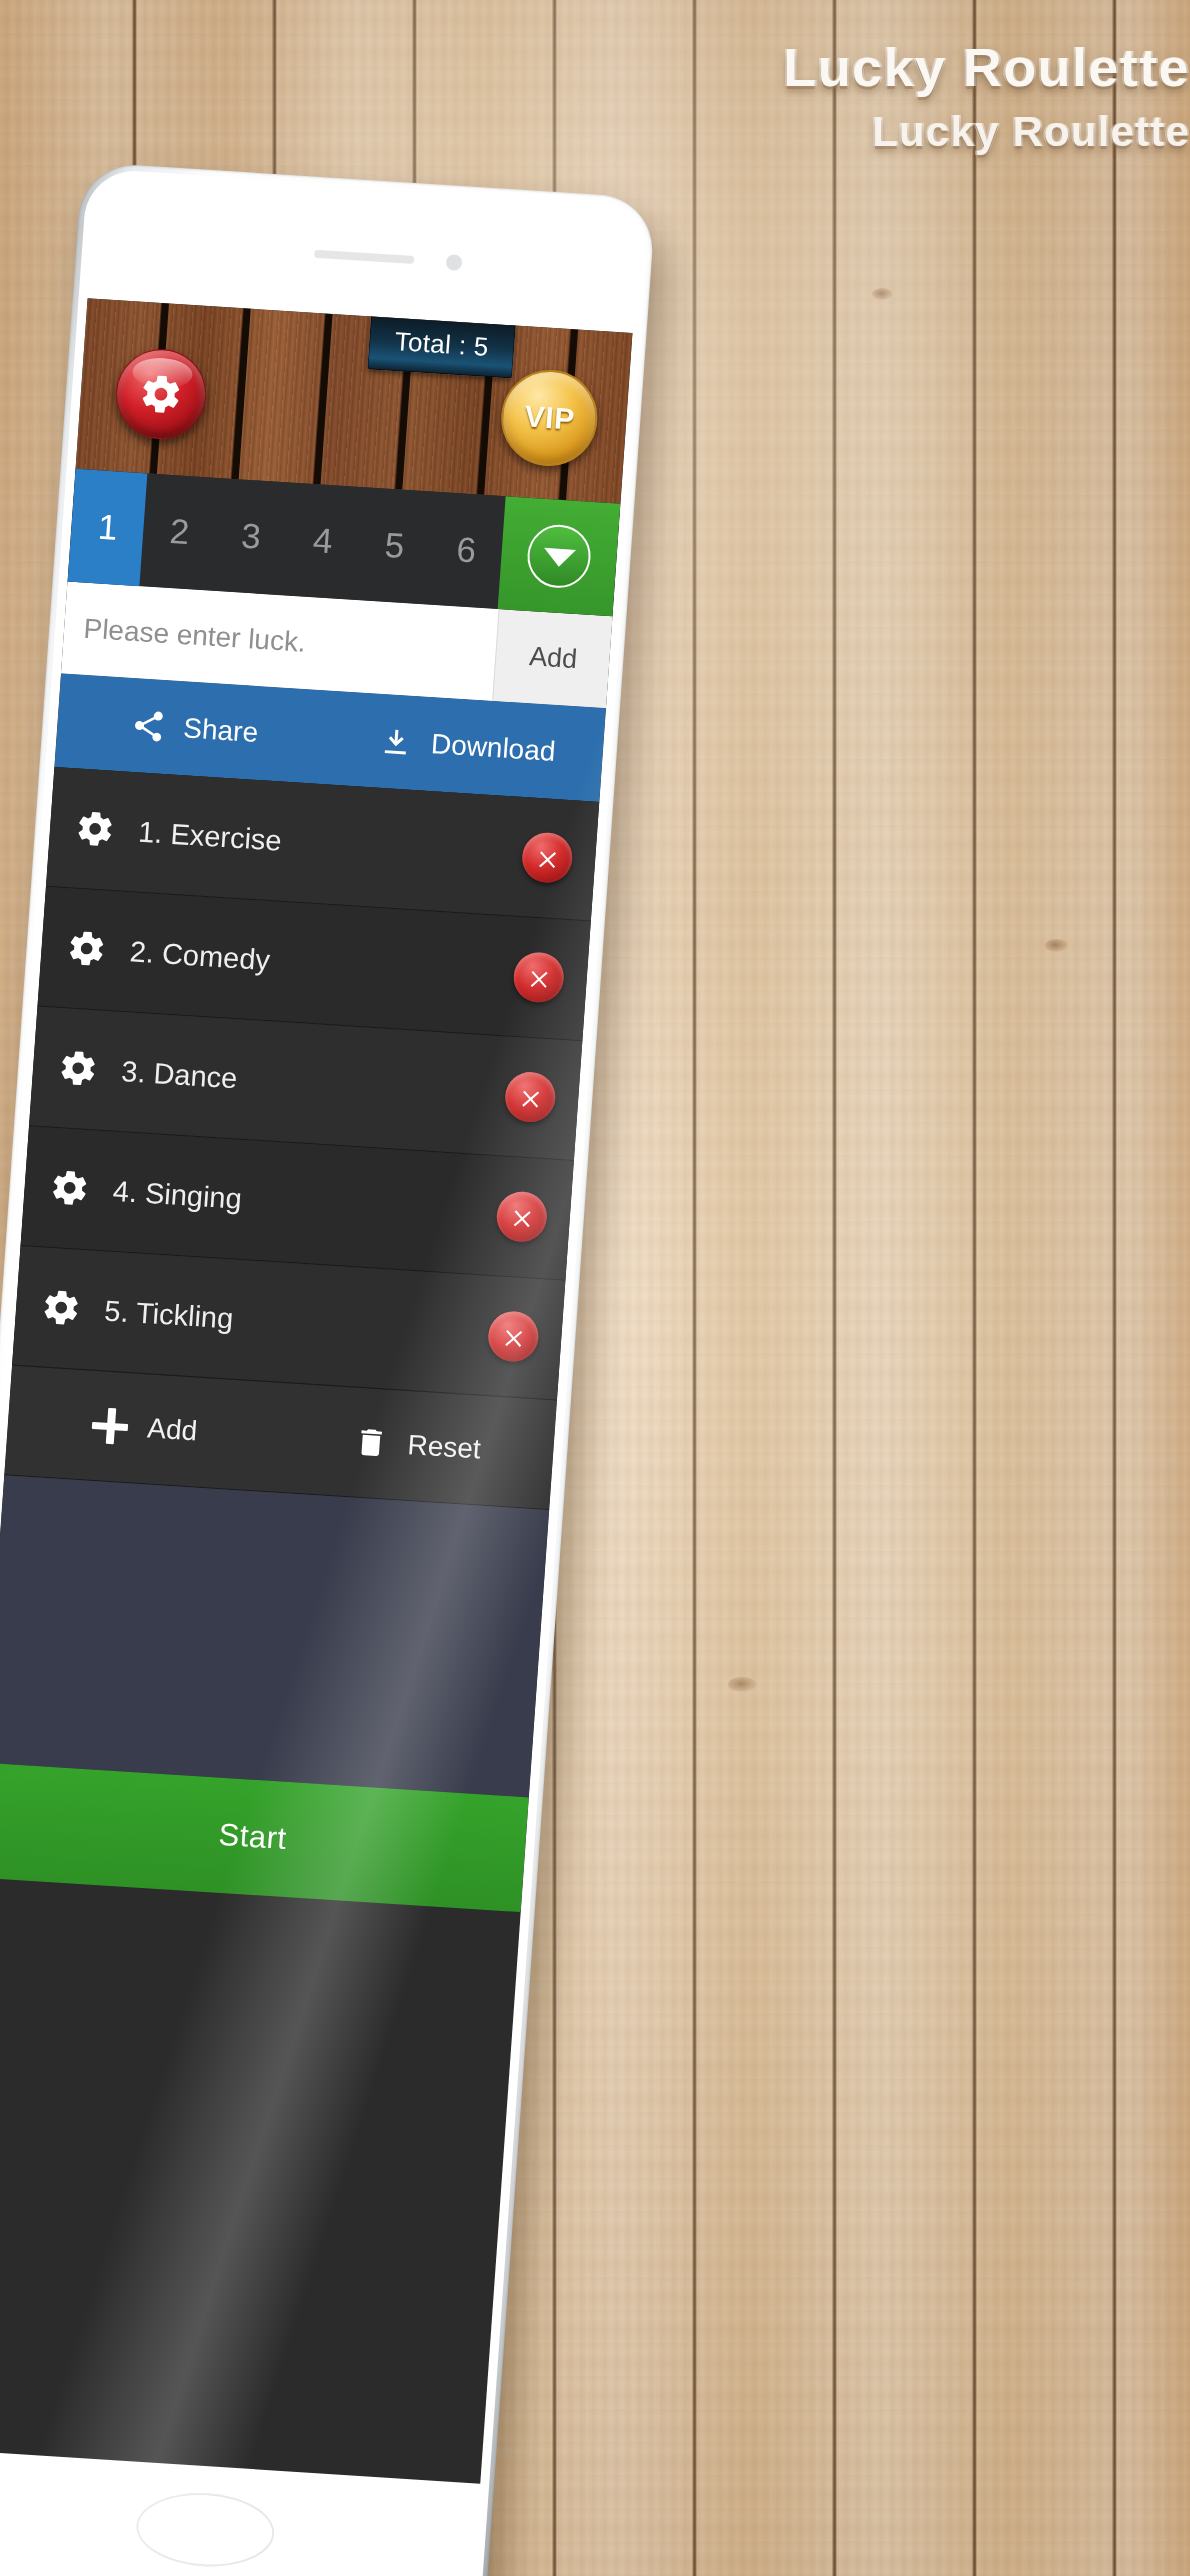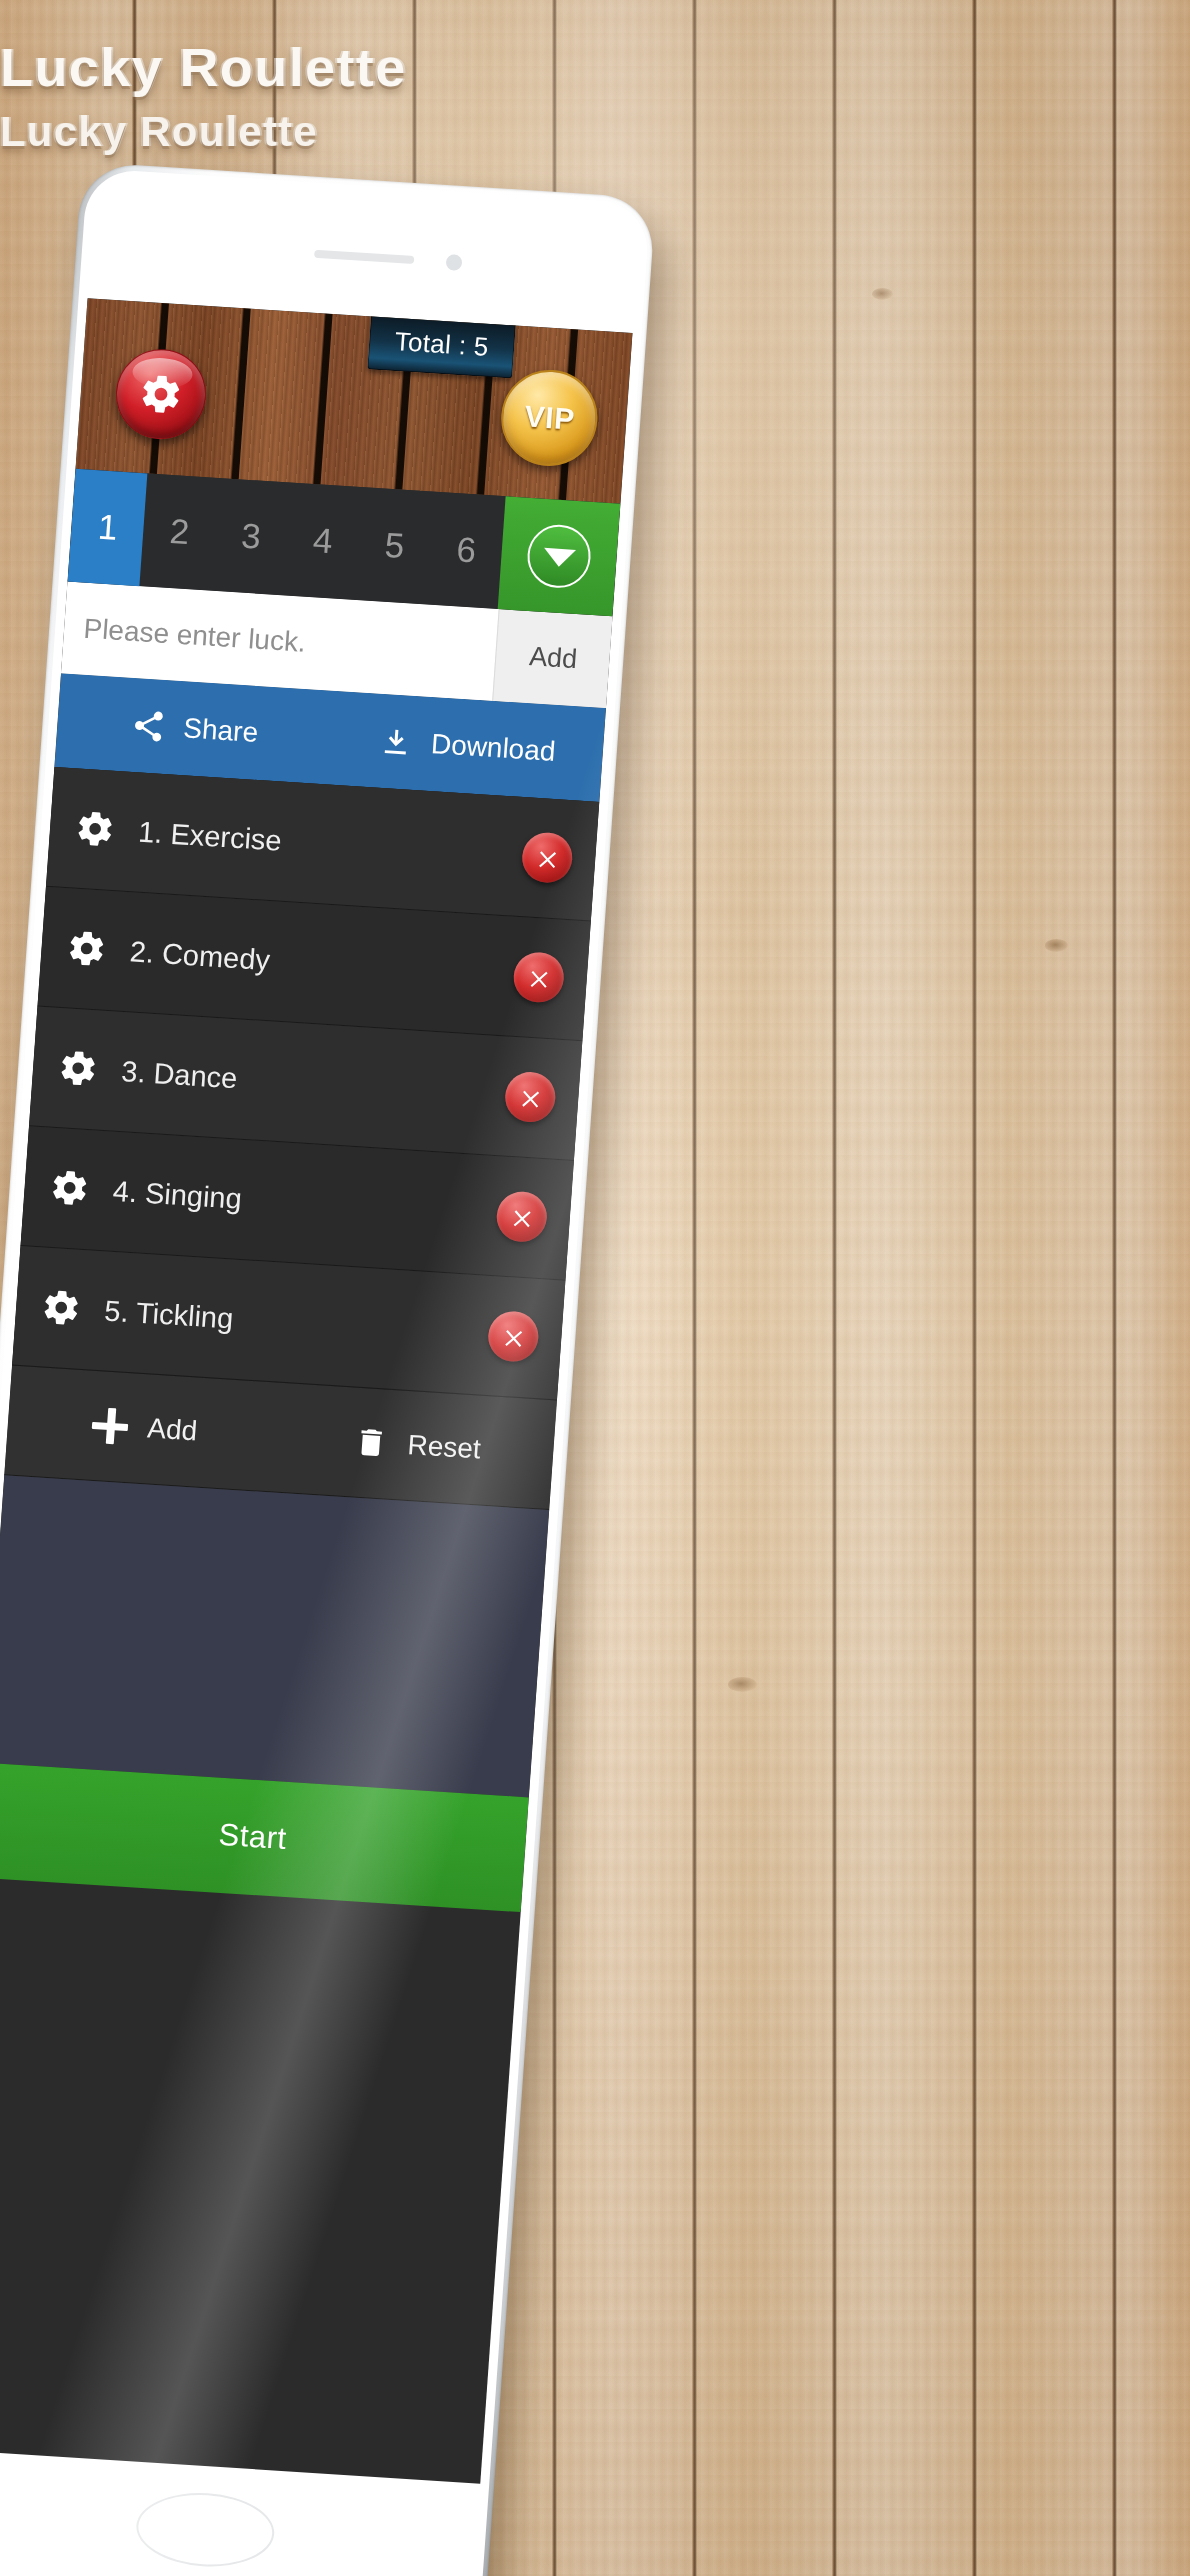--- a/index.html
+++ b/index.html
@@ -35,21 +35,21 @@
   #backdrop:after{
     content:"";position:absolute;inset:0;
     background:
       radial-gradient(ellipse 55% 35% at 50% 12%, rgba(255,245,230,0.35), rgba(255,255,255,0) 70%),
       radial-gradient(ellipse 75% 60% at 50% 50%, rgba(255,250,240,0.20), rgba(120,75,35,0.20) 90%);
   }
   .knot{position:absolute;border-radius:50%;background:radial-gradient(ellipse at 45% 45%,rgba(110,70,30,.55),rgba(140,95,50,.18) 60%,rgba(0,0,0,0) 75%);}
 
   
   #title-block{
-    position:absolute;left:0;right:0;top:36px;text-align:left;z-index:6;
+    position:absolute;left:0;right:0;top:36px;text-align:right;z-index:6;
     pointer-events:none;
   }
   #main-title{
     font-size:54px;font-weight:bold;color:#fbf8f3;letter-spacing:1.4px;
     line-height:63px;
     text-shadow:
       0 2.9px 0 rgba(150,120,90,.55),
       0 4.8px 8.6px rgba(110,80,50,.55),
       1.9px 0 0 rgba(255,255,255,.5),
       -1.9px 0 0 rgba(255,255,255,.5);

